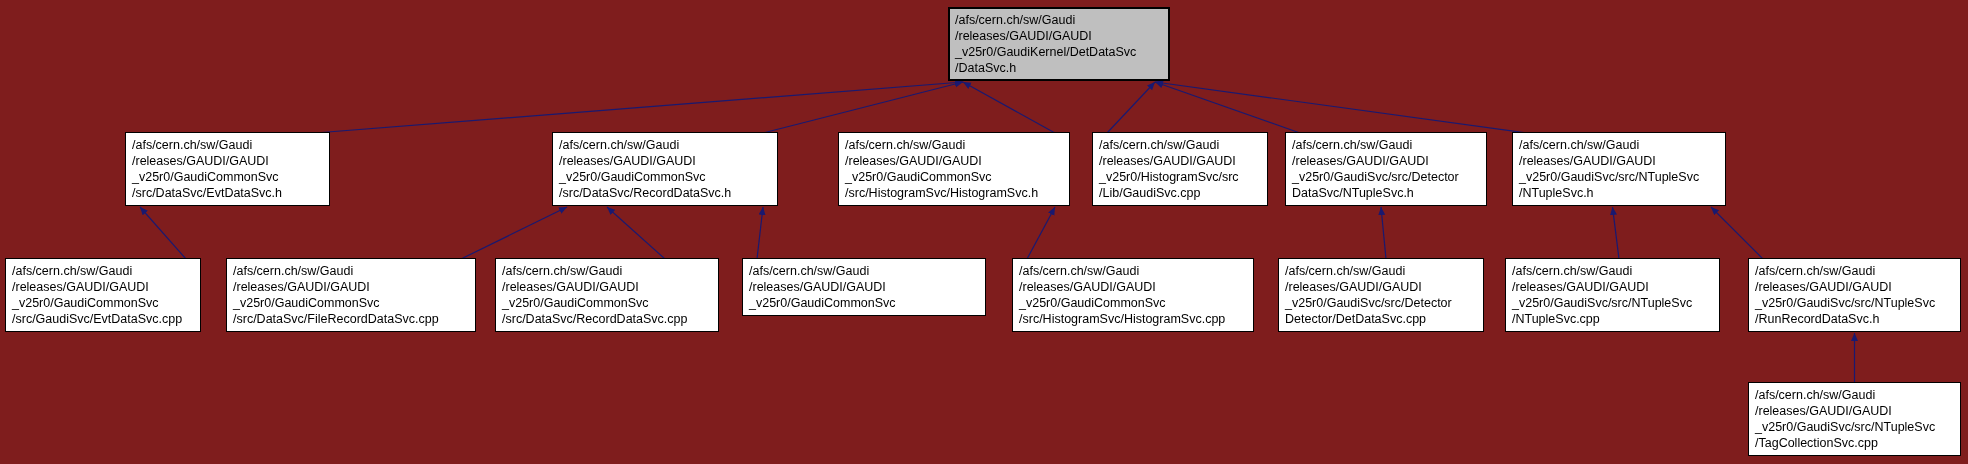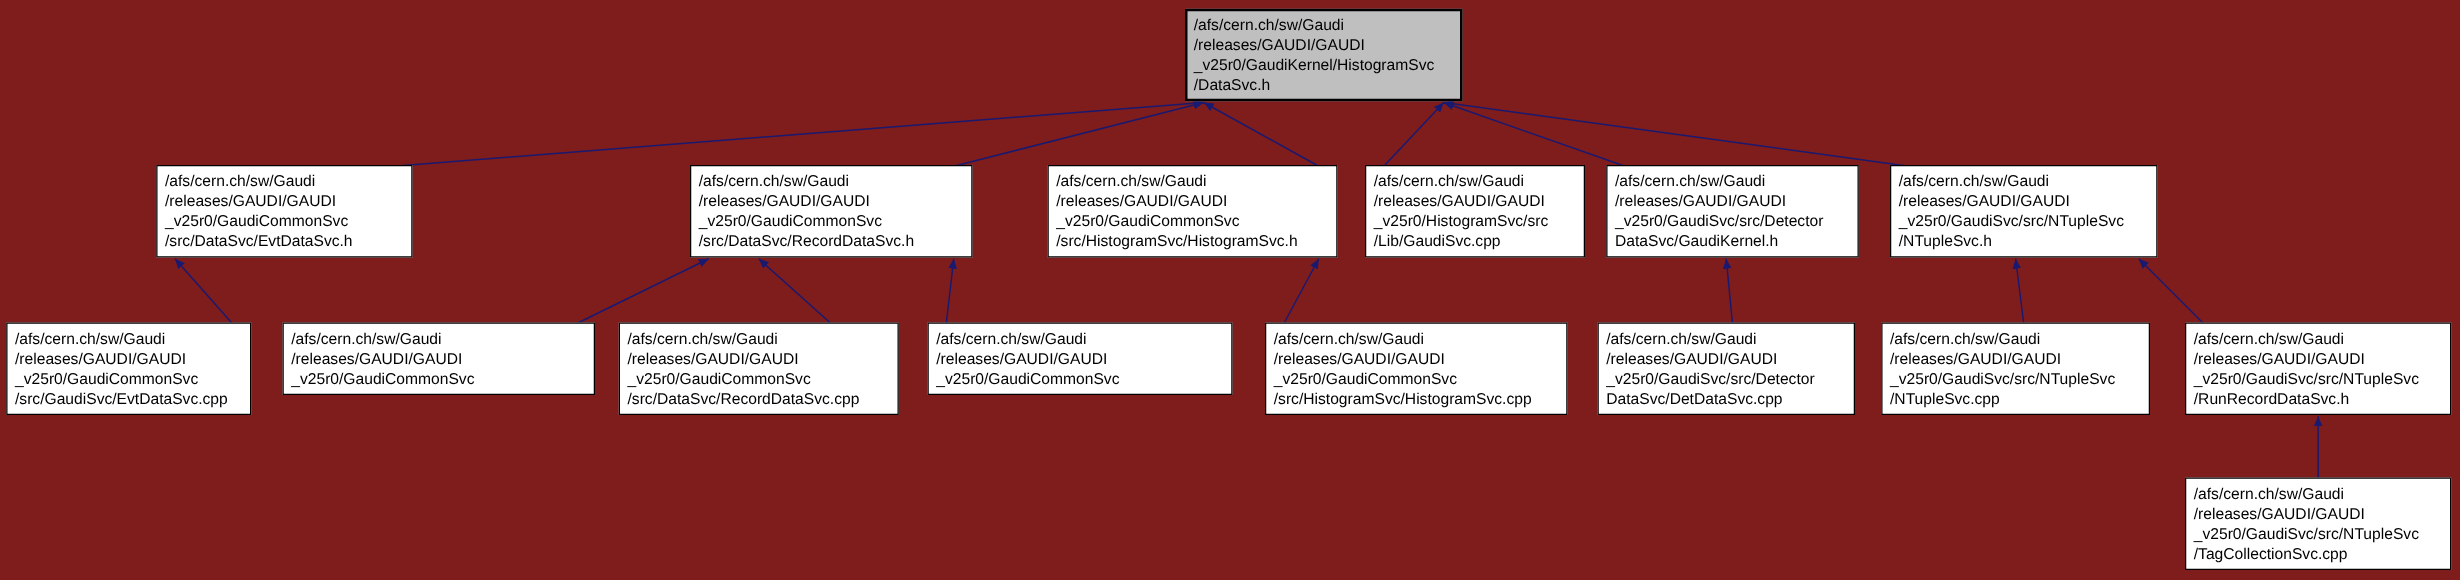--- a/index.html
+++ b/index.html
@@ -71,21 +71,21 @@
         <line x1="1386" y1="259" x2="1381" y2="207" stroke="#191970" stroke-width="1.2" marker-end="url(#arrow-head)"></line>
         <line x1="1619" y1="259" x2="1612.5" y2="207" stroke="#191970" stroke-width="1.2" marker-end="url(#arrow-head)"></line>
         <line x1="1763" y1="259" x2="1711" y2="207" stroke="#191970" stroke-width="1.2" marker-end="url(#arrow-head)"></line>
         <line x1="1854.5" y1="383" x2="1854.5" y2="333" stroke="#191970" stroke-width="1.2" marker-end="url(#arrow-head)"></line>
       </g>
   </svg>
 
 <div class="node root" style="left: 948px; top: 7px; width: 222px; background: rgb(191, 191, 191); border-color: rgb(0, 0, 0);">
       <div class="line">/afs/cern.ch/sw/Gaudi</div>
       <div class="line">/releases/GAUDI/GAUDI</div>
-      <div class="line">_v25r0/GaudiKernel/HistogramSvc</div>
+      <div class="line">_v25r0/GaudiKernel/DetDataSvc</div>
       <div class="line">/DataSvc.h</div>
     </div>
     <div class="node" style="left: 125px; top: 132px; width: 205px; background: rgb(255, 255, 255); border-color: rgb(0, 0, 0);">
       <div class="line">/afs/cern.ch/sw/Gaudi</div>
       <div class="line">/releases/GAUDI/GAUDI</div>
       <div class="line">_v25r0/GaudiCommonSvc</div>
       <div class="line">/src/DataSvc/EvtDataSvc.h</div>
     </div>
     <div class="node" style="left: 552px; top: 132px; width: 226px; background: rgb(255, 255, 255); border-color: rgb(0, 0, 0);">
       <div class="line">/afs/cern.ch/sw/Gaudi</div>
@@ -102,38 +102,39 @@
     <div class="node" style="left: 1092px; top: 132px; width: 176px; background: rgb(255, 255, 255); border-color: rgb(0, 0, 0);">
       <div class="line">/afs/cern.ch/sw/Gaudi</div>
       <div class="line">/releases/GAUDI/GAUDI</div>
       <div class="line">_v25r0/HistogramSvc/src</div>
       <div class="line">/Lib/GaudiSvc.cpp</div>
     </div>
     <div class="node" style="left: 1285px; top: 132px; width: 202px; background: rgb(255, 255, 255); border-color: rgb(0, 0, 0);">
       <div class="line">/afs/cern.ch/sw/Gaudi</div>
       <div class="line">/releases/GAUDI/GAUDI</div>
       <div class="line">_v25r0/GaudiSvc/src/Detector</div>
-      <div class="line">DataSvc/GaudiKernel.h</div>
+      <div class="line">DataSvc/NTupleSvc.h</div>
     </div>
     <div class="node" style="left: 1512px; top: 132px; width: 214px; background: rgb(255, 255, 255); border-color: rgb(0, 0, 0);">
       <div class="line">/afs/cern.ch/sw/Gaudi</div>
       <div class="line">/releases/GAUDI/GAUDI</div>
       <div class="line">_v25r0/GaudiSvc/src/NTupleSvc</div>
       <div class="line">/NTupleSvc.h</div>
     </div>
     <div class="node" style="left: 5px; top: 258px; width: 196px; background: rgb(255, 255, 255); border-color: rgb(0, 0, 0);">
       <div class="line">/afs/cern.ch/sw/Gaudi</div>
       <div class="line">/releases/GAUDI/GAUDI</div>
       <div class="line">_v25r0/GaudiCommonSvc</div>
       <div class="line">/src/GaudiSvc/EvtDataSvc.cpp</div>
     </div>
     <div class="node" style="left: 226px; top: 258px; width: 250px; background: rgb(255, 255, 255); border-color: rgb(0, 0, 0);">
       <div class="line">/afs/cern.ch/sw/Gaudi</div>
       <div class="line">/releases/GAUDI/GAUDI</div>
       <div class="line">_v25r0/GaudiCommonSvc</div>
+      <div class="line">/src/DataSvc/FileRecordDataSvc.cpp</div>
     </div>
     <div class="node" style="left: 495px; top: 258px; width: 224px; background: rgb(255, 255, 255); border-color: rgb(0, 0, 0);">
       <div class="line">/afs/cern.ch/sw/Gaudi</div>
       <div class="line">/releases/GAUDI/GAUDI</div>
       <div class="line">_v25r0/GaudiCommonSvc</div>
       <div class="line">/src/DataSvc/RecordDataSvc.cpp</div>
     </div>
     <div class="node" style="left: 742px; top: 258px; width: 244px; background: rgb(255, 255, 255); border-color: rgb(0, 0, 0);">
       <div class="line">/afs/cern.ch/sw/Gaudi</div>
       <div class="line">/releases/GAUDI/GAUDI</div>
@@ -142,21 +143,21 @@
     <div class="node" style="left: 1012px; top: 258px; width: 242px; background: rgb(255, 255, 255); border-color: rgb(0, 0, 0);">
       <div class="line">/afs/cern.ch/sw/Gaudi</div>
       <div class="line">/releases/GAUDI/GAUDI</div>
       <div class="line">_v25r0/GaudiCommonSvc</div>
       <div class="line">/src/HistogramSvc/HistogramSvc.cpp</div>
     </div>
     <div class="node" style="left: 1278px; top: 258px; width: 206px; background: rgb(255, 255, 255); border-color: rgb(0, 0, 0);">
       <div class="line">/afs/cern.ch/sw/Gaudi</div>
       <div class="line">/releases/GAUDI/GAUDI</div>
       <div class="line">_v25r0/GaudiSvc/src/Detector</div>
-      <div class="line">DataSvc/DetDataSvc.cpp</div>
+      <div class="line">Detector/DetDataSvc.cpp</div>
     </div>
     <div class="node" style="left: 1505px; top: 258px; width: 215px; background: rgb(255, 255, 255); border-color: rgb(0, 0, 0);">
       <div class="line">/afs/cern.ch/sw/Gaudi</div>
       <div class="line">/releases/GAUDI/GAUDI</div>
       <div class="line">_v25r0/GaudiSvc/src/NTupleSvc</div>
       <div class="line">/NTupleSvc.cpp</div>
     </div>
     <div class="node" style="left: 1748px; top: 258px; width: 213px; background: rgb(255, 255, 255); border-color: rgb(0, 0, 0);">
       <div class="line">/afs/cern.ch/sw/Gaudi</div>
       <div class="line">/releases/GAUDI/GAUDI</div>

